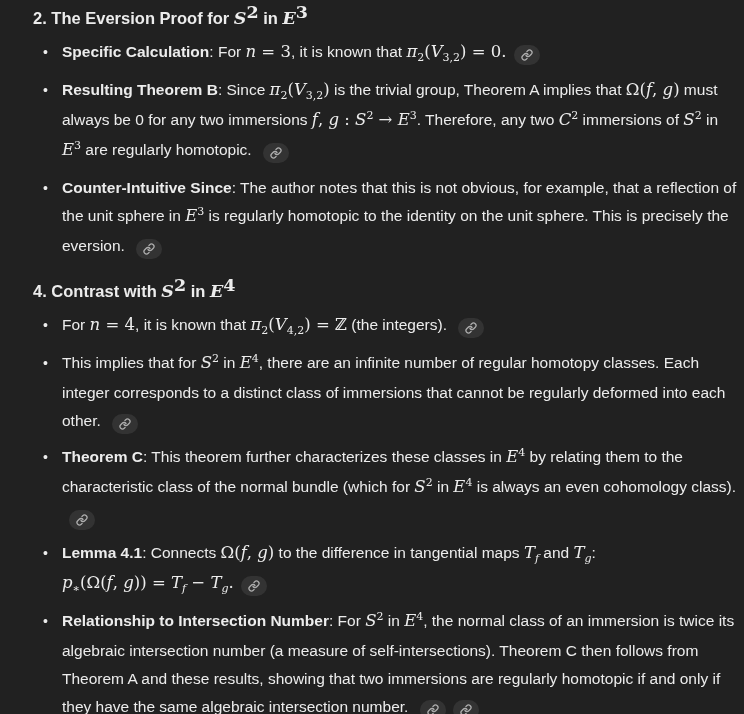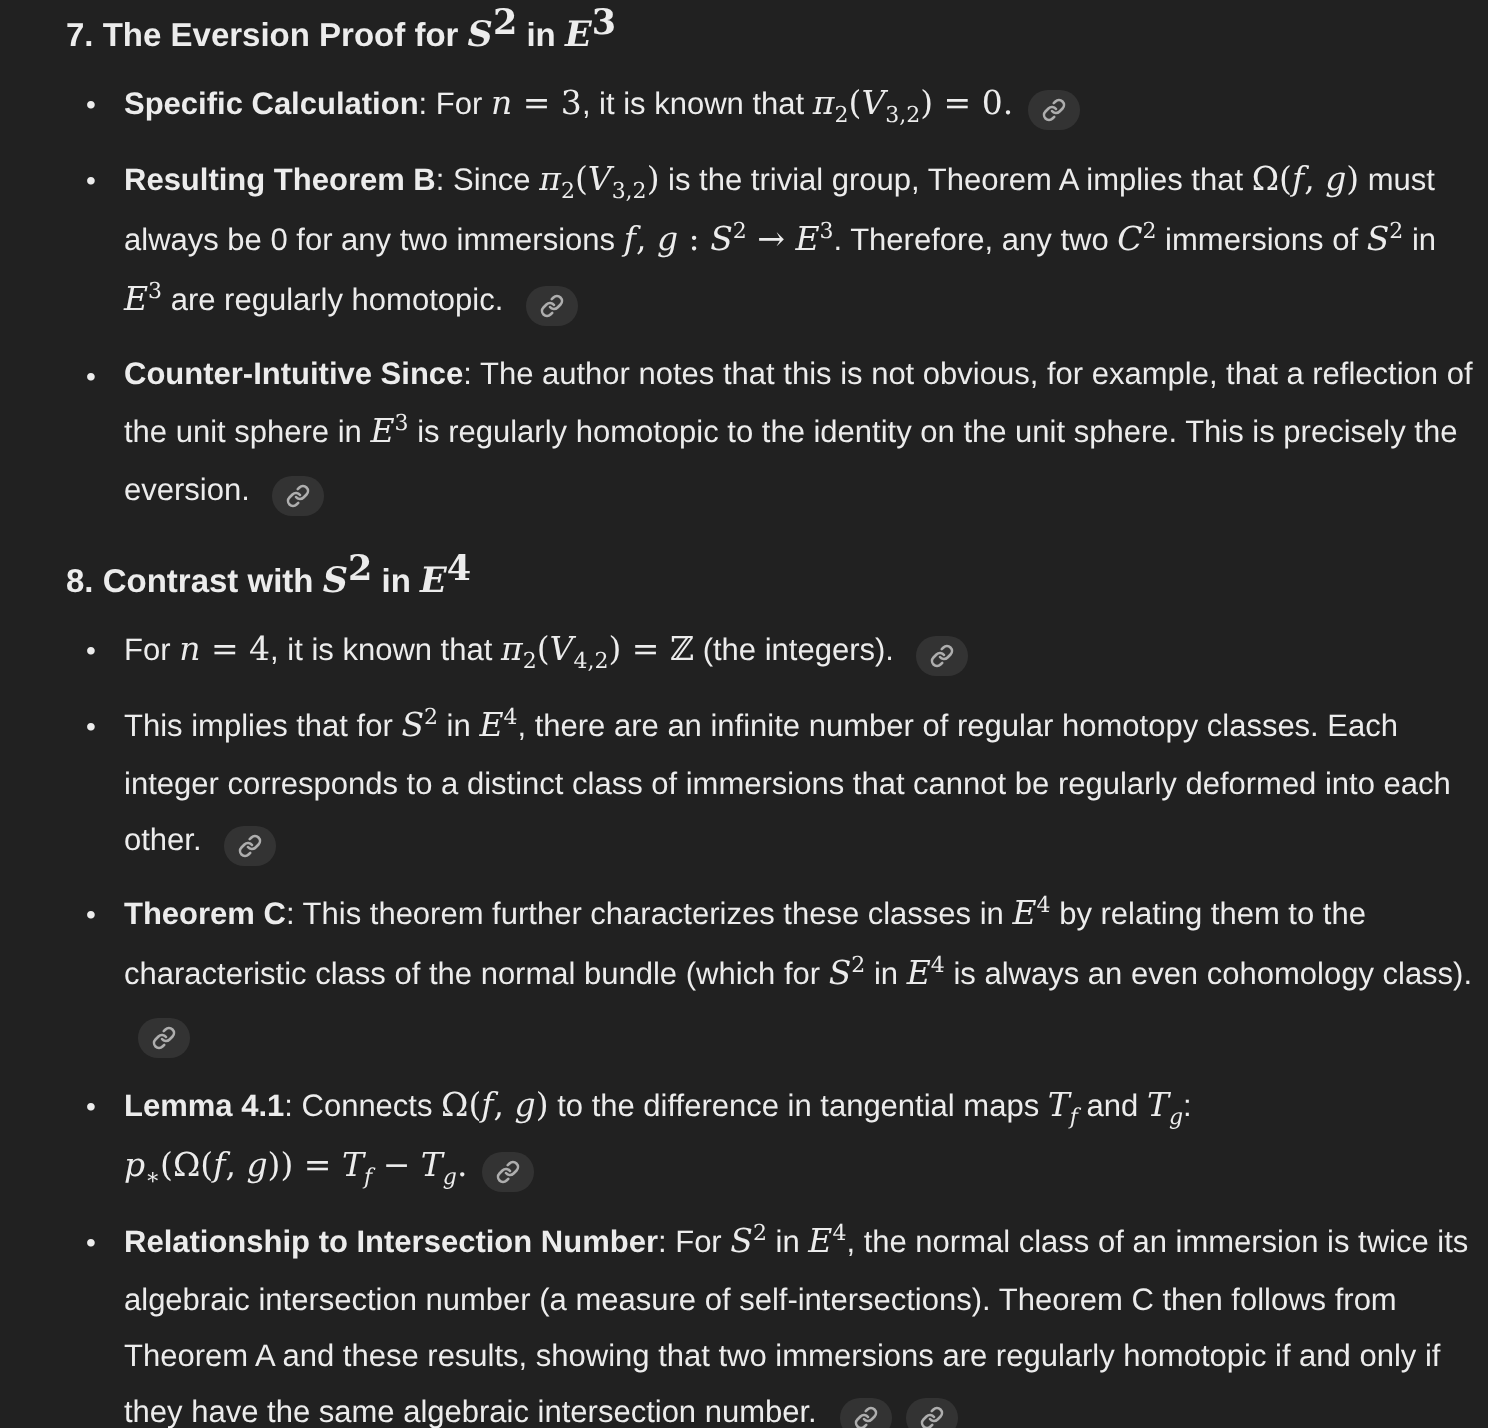--- a/index.html
+++ b/index.html
@@ -61,21 +61,21 @@
     vertical-align: -4px;
     cursor: pointer;
   }
   .cite svg { stroke: #aeaeae; }
 </style>
 </head>
 <body style="background: rgb(33, 33, 33); color: rgb(236, 236, 236);">
 
 <main>
   <section>
-    <h3><span class="b">7. The Eversion Proof for </span><span class="m v">S</span><span class="m sp">2</span><span class="b"> in </span><span class="m v">E</span><span class="m sp">3</span></h3>
+    <h3><span class="b">2. The Eversion Proof for </span><span class="m v">S</span><span class="m sp">2</span><span class="b"> in </span><span class="m v">E</span><span class="m sp">3</span></h3>
     <ul>
   <li>
     <span class="marker">•</span>
     <div class="li-content"><span class="b">Specific Calculation</span><span>: For </span><span class="m v">n</span><span class="m"> = 3</span><span>, it is known that </span><span class="m v">π</span><span class="m sb">2</span><span class="m">(</span><span class="m v">V</span><span class="m sb">3,2</span><span class="m">)</span><span class="m"> = 0.</span><span class="cite" style="background: rgb(51, 51, 51);">
               <svg viewBox="0 0 24 24" width="12" height="12" fill="none" stroke-width="2.6" stroke-linecap="round" stroke-linejoin="round" style="stroke: rgb(174, 174, 174);">
                 <path d="M10 13a5 5 0 0 0 7.54.54l3-3a5 5 0 0 0-7.07-7.07l-1.72 1.71"></path>
                 <path d="M14 11a5 5 0 0 0-7.54-.54l-3 3a5 5 0 0 0 7.07 7.07l1.71-1.71"></path>
               </svg>
             </span></div>
   </li>
@@ -96,21 +96,21 @@
               <svg viewBox="0 0 24 24" width="12" height="12" fill="none" stroke-width="2.6" stroke-linecap="round" stroke-linejoin="round" style="stroke: rgb(174, 174, 174);">
                 <path d="M10 13a5 5 0 0 0 7.54.54l3-3a5 5 0 0 0-7.07-7.07l-1.72 1.71"></path>
                 <path d="M14 11a5 5 0 0 0-7.54-.54l-3 3a5 5 0 0 0 7.07 7.07l1.71-1.71"></path>
               </svg>
             </span></div>
   </li>
 </ul>
   </section>
 
   <section>
-    <h3><span class="b">8. Contrast with </span><span class="m v">S</span><span class="m sp">2</span><span class="b"> in </span><span class="m v">E</span><span class="m sp">4</span></h3>
+    <h3><span class="b">4. Contrast with </span><span class="m v">S</span><span class="m sp">2</span><span class="b"> in </span><span class="m v">E</span><span class="m sp">4</span></h3>
     <ul>
   <li>
     <span class="marker">•</span>
     <div class="li-content"><span>For </span><span class="m v">n</span><span class="m"> = 4</span><span>, it is known that </span><span class="m v">π</span><span class="m sb">2</span><span class="m">(</span><span class="m v">V</span><span class="m sb">4,2</span><span class="m">)</span><span class="m"> = </span><span class="m">ℤ</span><span> (the integers). </span><span class="cite" style="background: rgb(51, 51, 51);">
               <svg viewBox="0 0 24 24" width="12" height="12" fill="none" stroke-width="2.6" stroke-linecap="round" stroke-linejoin="round" style="stroke: rgb(174, 174, 174);">
                 <path d="M10 13a5 5 0 0 0 7.54.54l3-3a5 5 0 0 0-7.07-7.07l-1.72 1.71"></path>
                 <path d="M14 11a5 5 0 0 0-7.54-.54l-3 3a5 5 0 0 0 7.07 7.07l1.71-1.71"></path>
               </svg>
             </span></div>
   </li>

